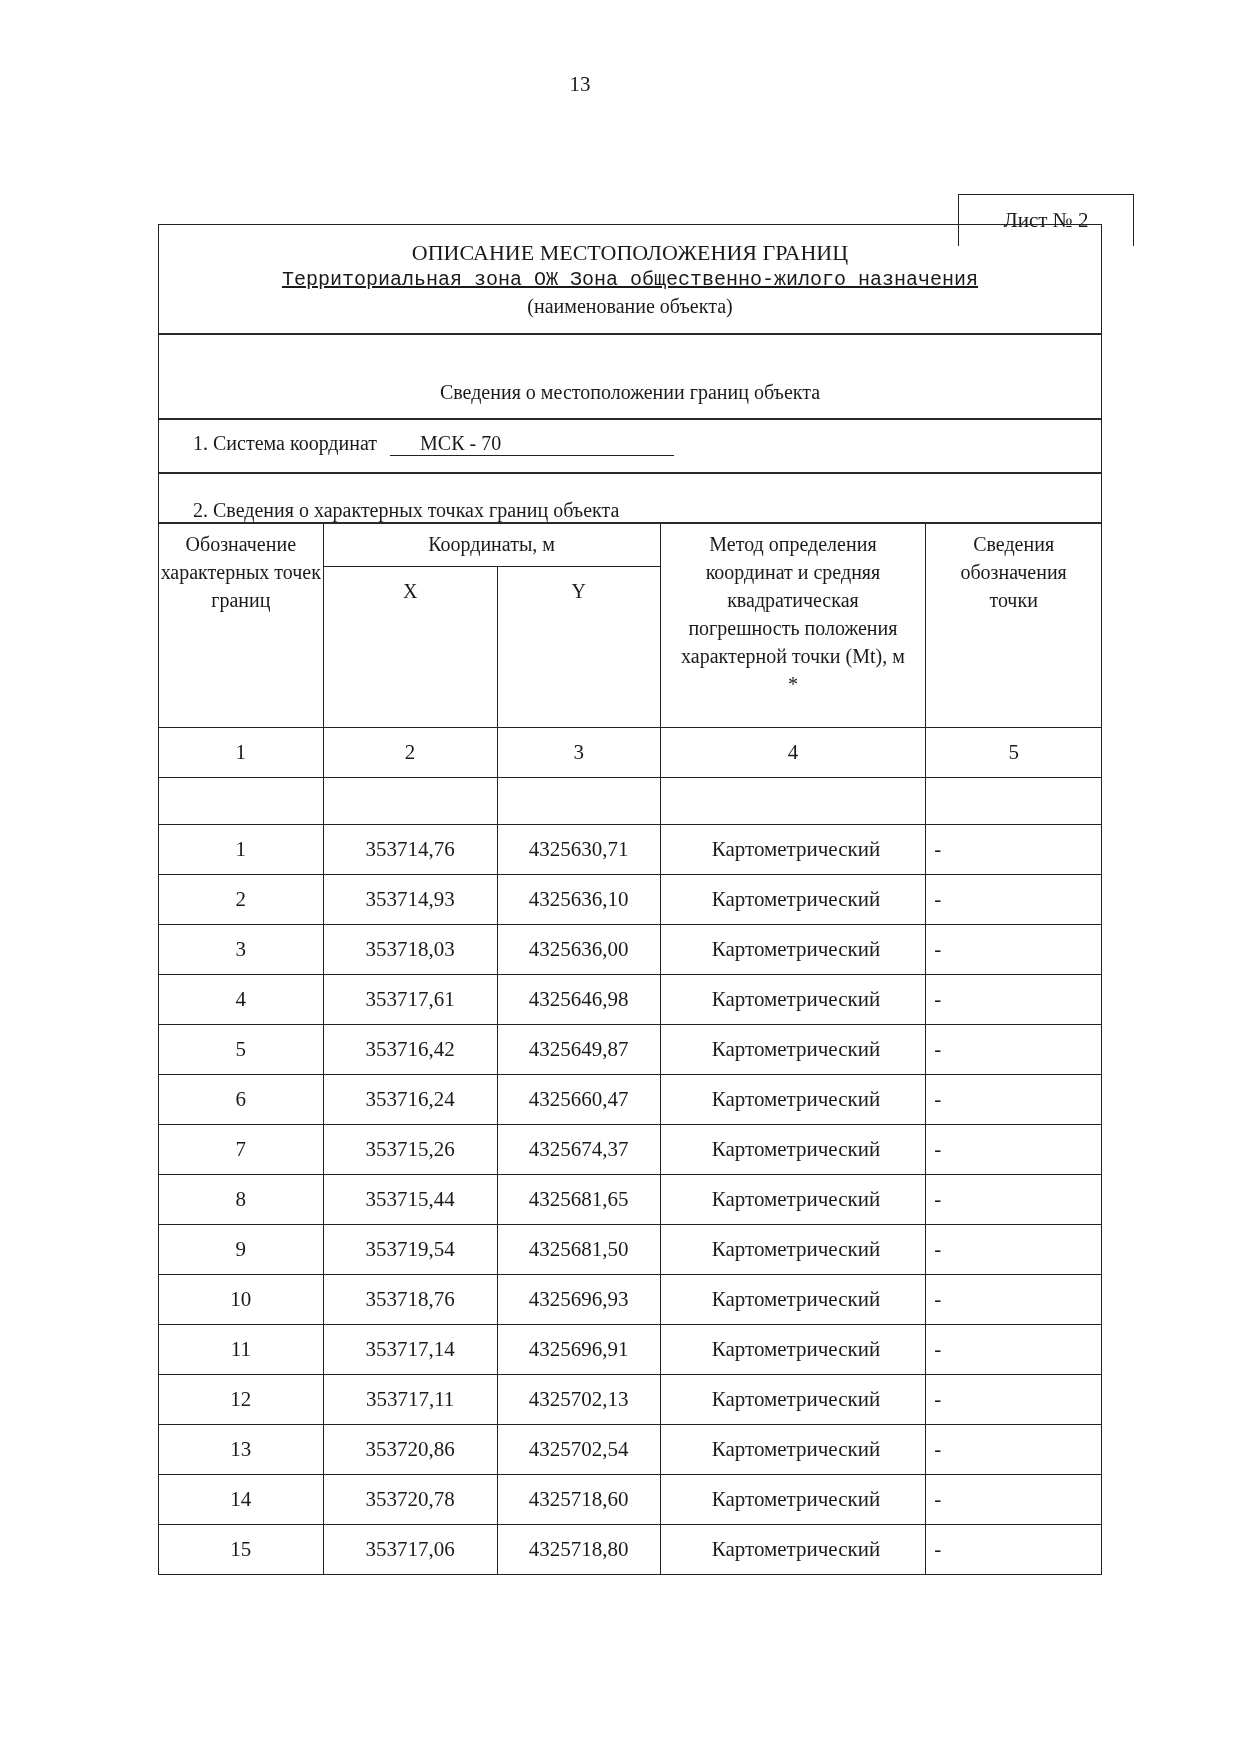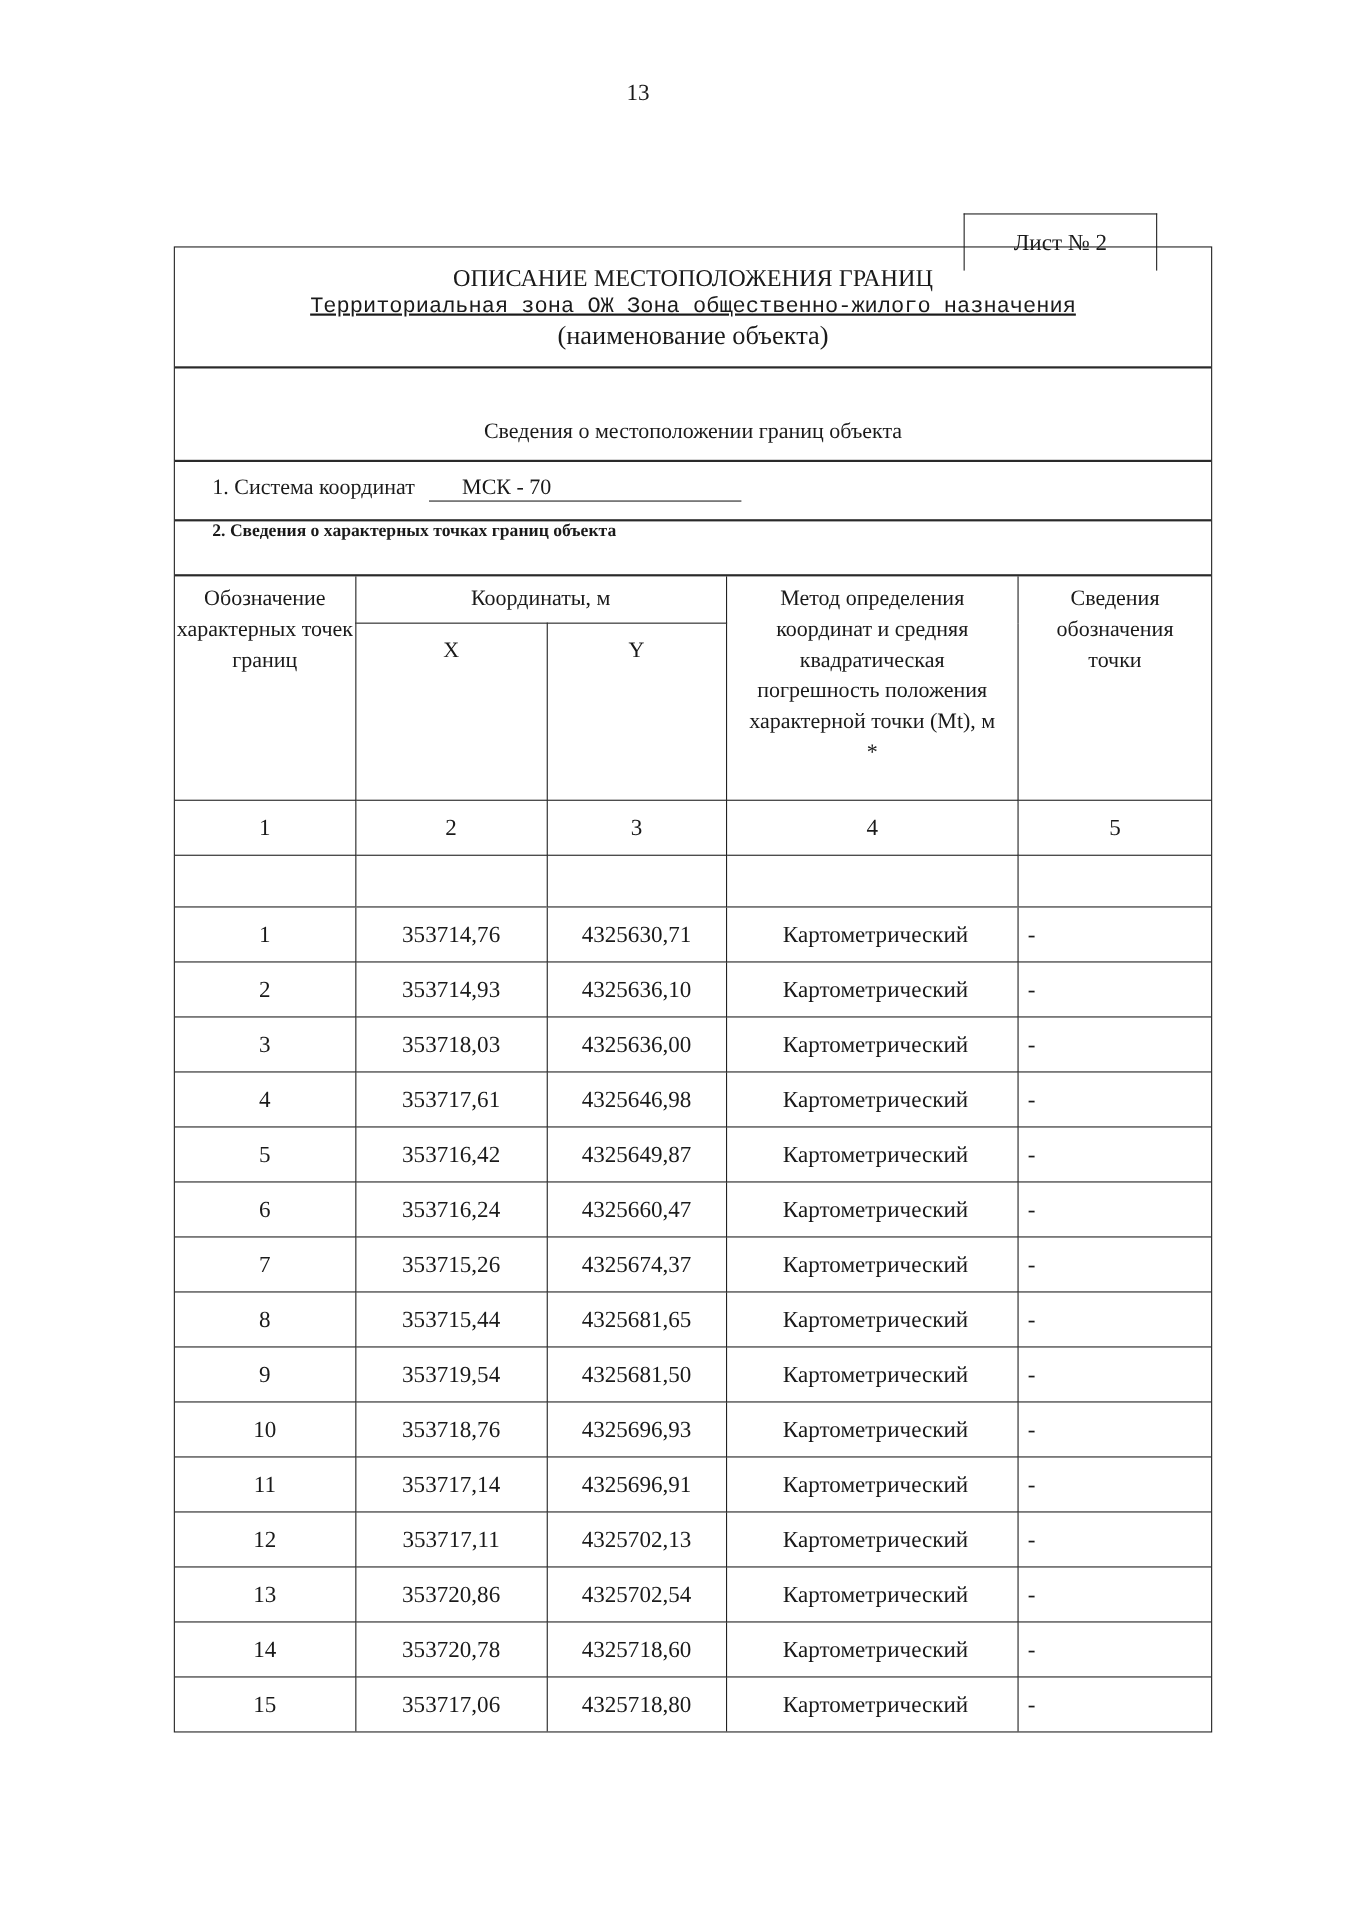--- a/index.html
+++ b/index.html
@@ -19,21 +19,21 @@
       position: absolute;
       top: 72px;
       left: 0;
       width: 1160px;
       text-align: center;
       font-size: 21px;
     }
     .sheet-label {
       position: absolute;
       top: 194px;
-      left: 876px;
+      left: 958px;
       width: 176px;
       height: 52px;
       border-left: 1.5px solid #222;
       border-top: 1.5px solid #222;
       border-right: 1.5px solid #222;
       box-sizing: border-box;
       font-size: 21px;
       display: flex;
       align-items: center;
       justify-content: center;
@@ -60,21 +60,21 @@
       font-size: 22px;
       line-height: 28px;
     }
     .title-sub {
       font-size: 20px;
       line-height: 26px;
       text-decoration: underline;
       font-family: Liberation Mono, monospace;
     }
     .title-note {
-      font-size: 24px;
+      font-size: 20px;
       line-height: 26px;
     }
     .info-row {
       height: 54px;
       font-size: 20px;
       display: flex;
       align-items: center;
       justify-content: center;
       margin-top: 31px;
     }
@@ -89,27 +89,26 @@
     .coord-label { margin-right: 8px; }
     .coord-value {
       display: inline-block;
       border-bottom: 1.5px solid #222;
       width: 284px;
       padding-left: 30px;
       box-sizing: border-box;
     }
     .points-row {
       height: 50px;
-      font-size: 16px;
+      font-size: 20px;
       padding-left: 34px;
       display: flex;
-      align-items: flex-start;
+      align-items: flex-end;
       box-sizing: border-box;
       border-bottom: 2px solid #2a2a2a;
-      font-weight: bold;
     }
     table.grid {
       width: 100%;
       border-collapse: collapse;
       table-layout: fixed;
       font-size: 21px;
     }
     table.grid td, table.grid th {
       border: 1.5px solid #222;
       font-weight: normal;

